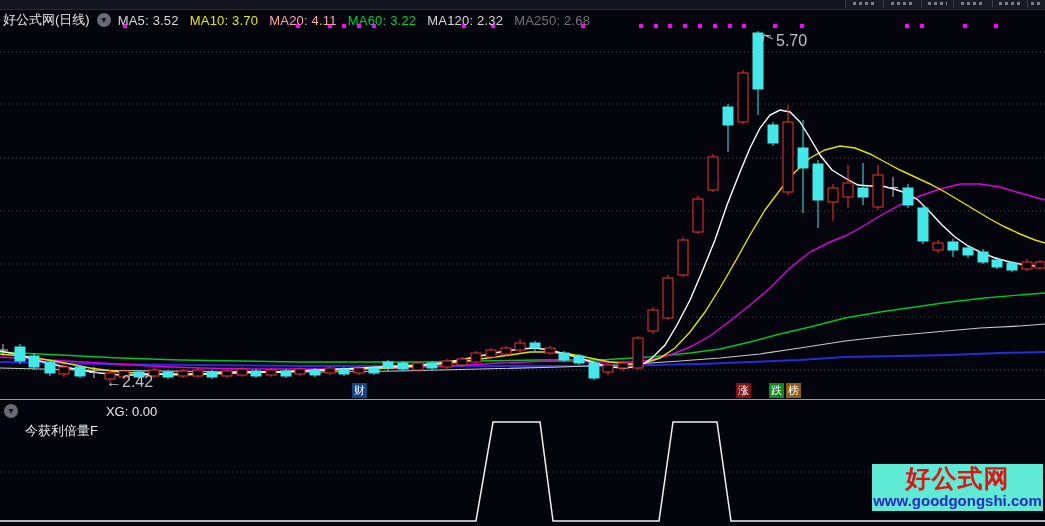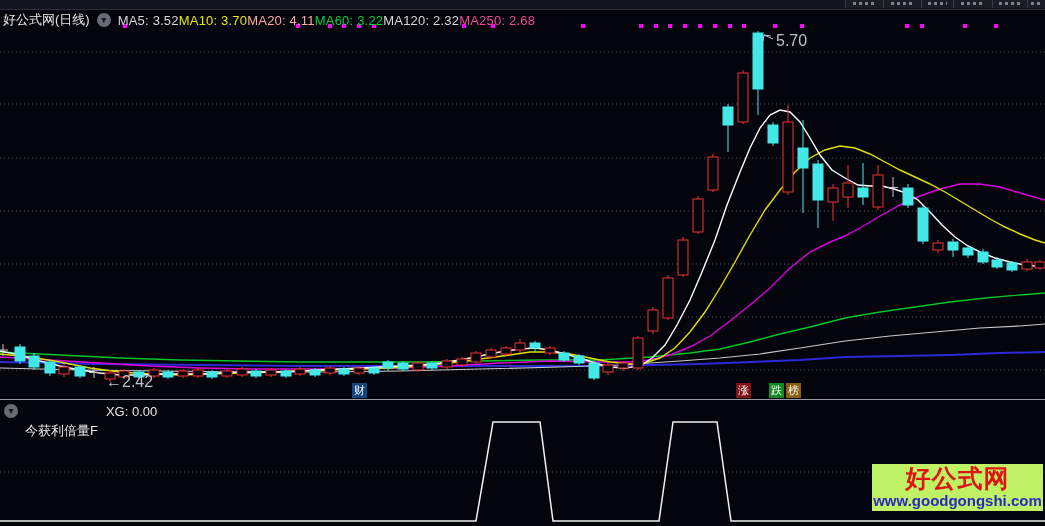--- a/index.html
+++ b/index.html
@@ -27,41 +27,41 @@
     position:absolute;left:0;top:9px;width:1045px;height:22px;
     display:flex;align-items:center;font-size:13px;white-space:nowrap;
   }
   .stock-title{color:#e8e8e8;margin-left:3px;}
   .chev{
     width:14px;height:14px;border-radius:50%;background:#6a6a76;
     display:inline-flex;align-items:center;justify-content:center;
     margin:0 7px;flex:0 0 auto;
   }
   .chev::before{content:"▾";color:#15151d;font-size:10px;line-height:1;}
-  .ma-legend{display:flex;}
+  .ma-legend{display:flex;gap:11px;}
   .ma-item{letter-spacing:.2px;}
   
   .ind-header{
     position:absolute;left:0;top:401px;width:1045px;height:20px;
     display:flex;align-items:center;font-size:13px;color:#e8e8e8;white-space:nowrap;
   }
   .ind-header .chev{margin:0 7px 0 4px;}
   .ind-name{margin-right:8px;margin-top:40px;}
   
   .panel-divider{position:absolute;left:0;top:399px;width:1045px;height:1px;background:#9a9aa2;}
   
   #chart-svg{position:absolute;left:0;top:0;}
   
   .badge{
     position:absolute;width:15px;height:15px;line-height:15px;text-align:center;
     color:#fff;font-size:11px;z-index:3;
   }
   
   .watermark{
-    position:absolute;left:872px;top:464px;width:171px;height:47px;background:#bef264;
+    position:absolute;left:872px;top:464px;width:171px;height:47px;background:#5eead4;
     z-index:5;text-align:center;
   }
   .wm-title{font-size:25px;font-weight:bold;line-height:27px;margin-top:1px;letter-spacing:1px;}
   .wm-url{font-size:15px;font-weight:bold;line-height:17px;}
 </style>
 </head>
 <body>
 
 <div class="top-toolbar">
   <div class="tb-seg" style="left:845px;width:37px;"></div>
@@ -414,21 +414,21 @@
 
 <div class="header-bar">
   <span class="stock-title">好公式网(日线)</span>
   <span class="chev"></span>
   <span class="ma-legend" id="ma-legend">
       <span class="ma-item" style="color: rgb(216, 216, 216);">MA5: 3.52</span>
       <span class="ma-item" style="color: rgb(232, 232, 0);">MA10: 3.70</span>
       <span class="ma-item" style="color: #fca5a5;">MA20: 4.11</span>
       <span class="ma-item" style="color: rgb(0, 208, 48);">MA60: 3.22</span>
       <span class="ma-item" style="color: rgb(216, 216, 216);">MA120: 2.32</span>
-      <span class="ma-item" style="color: #ec4899;">MA250: 2.68</span>
+      <span class="ma-item" style="color: #737373;">MA250: 2.68</span>
     </span>
 </div>
 
 <div class="panel-divider"></div>
 
 <div class="ind-header">
   <span class="chev"></span>
   <span class="ind-name">今获利倍量F</span>
   <span class="ind-value">XG: 0.00</span>
 </div>

